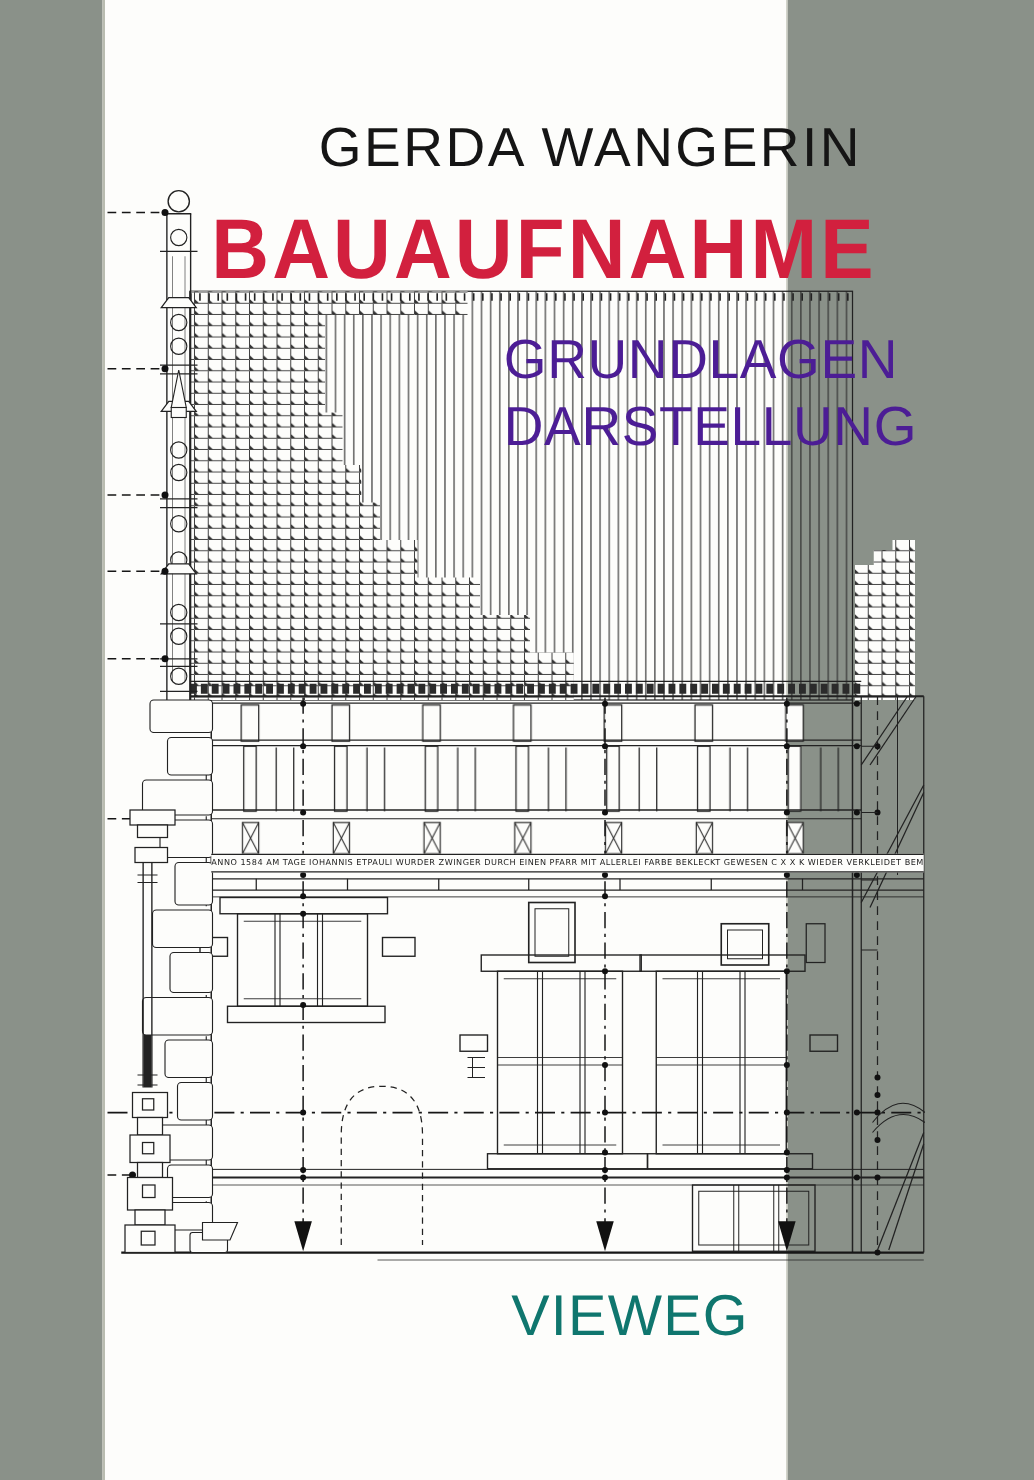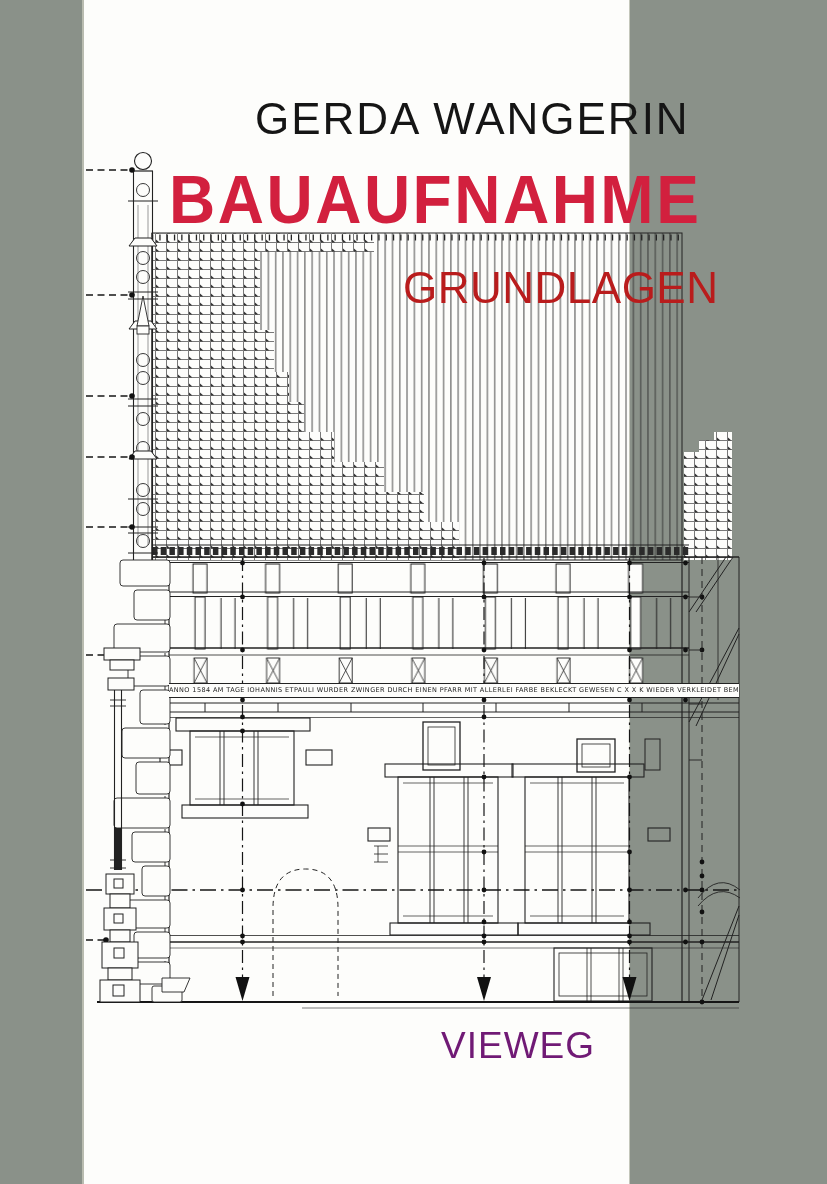--- a/index.html
+++ b/index.html
@@ -22,36 +22,35 @@
     font-size:44px;font-weight:400;letter-spacing:2px;color:#151515;
     white-space:nowrap;
   }
   .title{
     position:absolute;left:85px;top:160px;margin:0;
     font-size:64px;font-weight:700;letter-spacing:2.5px;color:#d2203e;
     white-space:nowrap;transform:scaleY(1.06);transform-origin:top left;
   }
   .subtitle{
     position:absolute;left:319px;top:261px;
-    font-size:44px;font-weight:400;color:#b91c1c;line-height:53.5px;
+    font-size:44px;font-weight:400;color:#4c1d95;line-height:53.5px;
     letter-spacing:0.5px;white-space:nowrap;
   }
   .inscription{
     position:absolute;left:85px;top:683px;width:570px;height:15px;
     border-top:1.2px solid #222;border-bottom:1.2px solid #222;
     background:#fdfdfb;box-sizing:border-box;
     font-family:"DejaVu Sans", sans-serif;
     font-size:6.5px;line-height:13px;letter-spacing:0.4px;color:#1c1c1c;
     white-space:nowrap;overflow:hidden;
   }
   .publisher{
     position:absolute;left:325px;top:1025px;
-    font-size:37px;font-weight:400;letter-spacing:1px;color:#701a75;
+    font-size:46px;font-weight:400;letter-spacing:1px;color:#0f766e;
     white-space:nowrap;
-    margin-left:32px;
   }
 </style>
 </head>
 <body>
 
 <div class="page">
 
   <svg width="656" height="1184" viewBox="82 0 656 1184" fill="none" stroke-linecap="butt">
     <defs>
       <pattern id="tiles" width="11" height="9" patternUnits="userSpaceOnUse">
@@ -331,18 +330,19 @@
         <rect x="111" y="985" width="11" height="11"></rect>
     </g>
   </svg>
 
   <div class="author">GERDA WANGERIN</div>
 
   <h1 class="title">BAUAUFNAHME</h1>
 
   <div class="subtitle">
     <div>GRUNDLAGEN</div>
+    <div>DARSTELLUNG</div>
   </div>
 
   <div class="inscription">ANNO 1584 AM TAGE IOHANNIS ETPAULI WURDER ZWINGER DURCH EINEN PFARR MIT ALLERLEI FARBE BEKLECKT GEWESEN C X X  K WIEDER VERKLEIDET BEMALT WORDEN GEBON TOCALAMPRE SOLL HOPFLI ABRL</div>
 
   <div class="publisher">VIEWEG</div>
 </div>
 
 </body></html>

